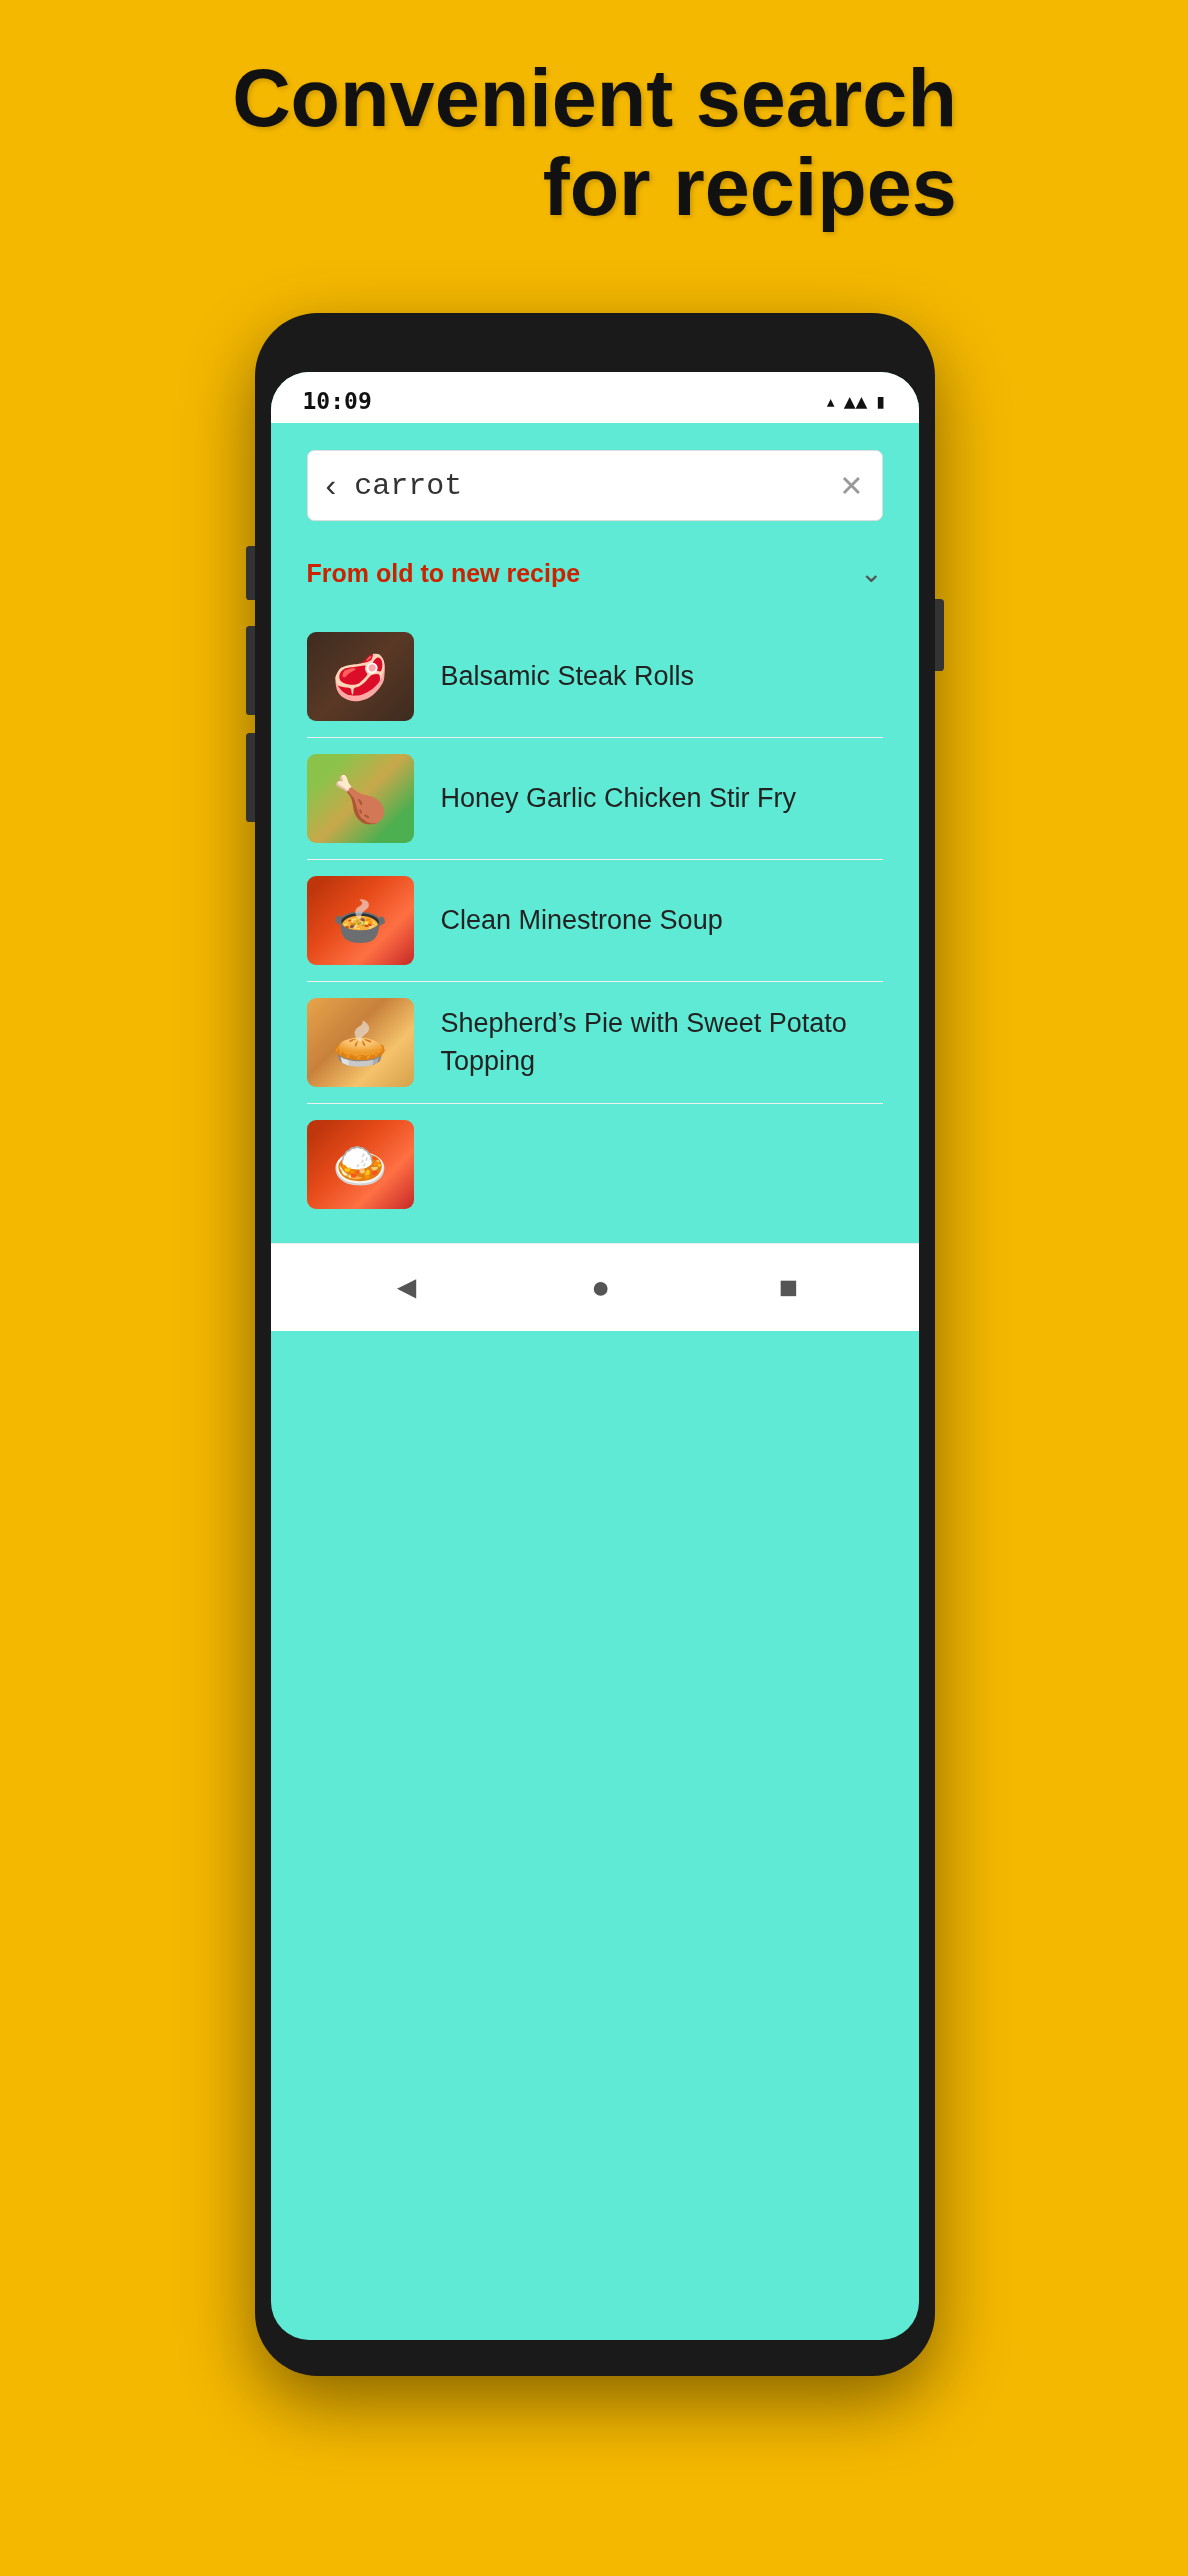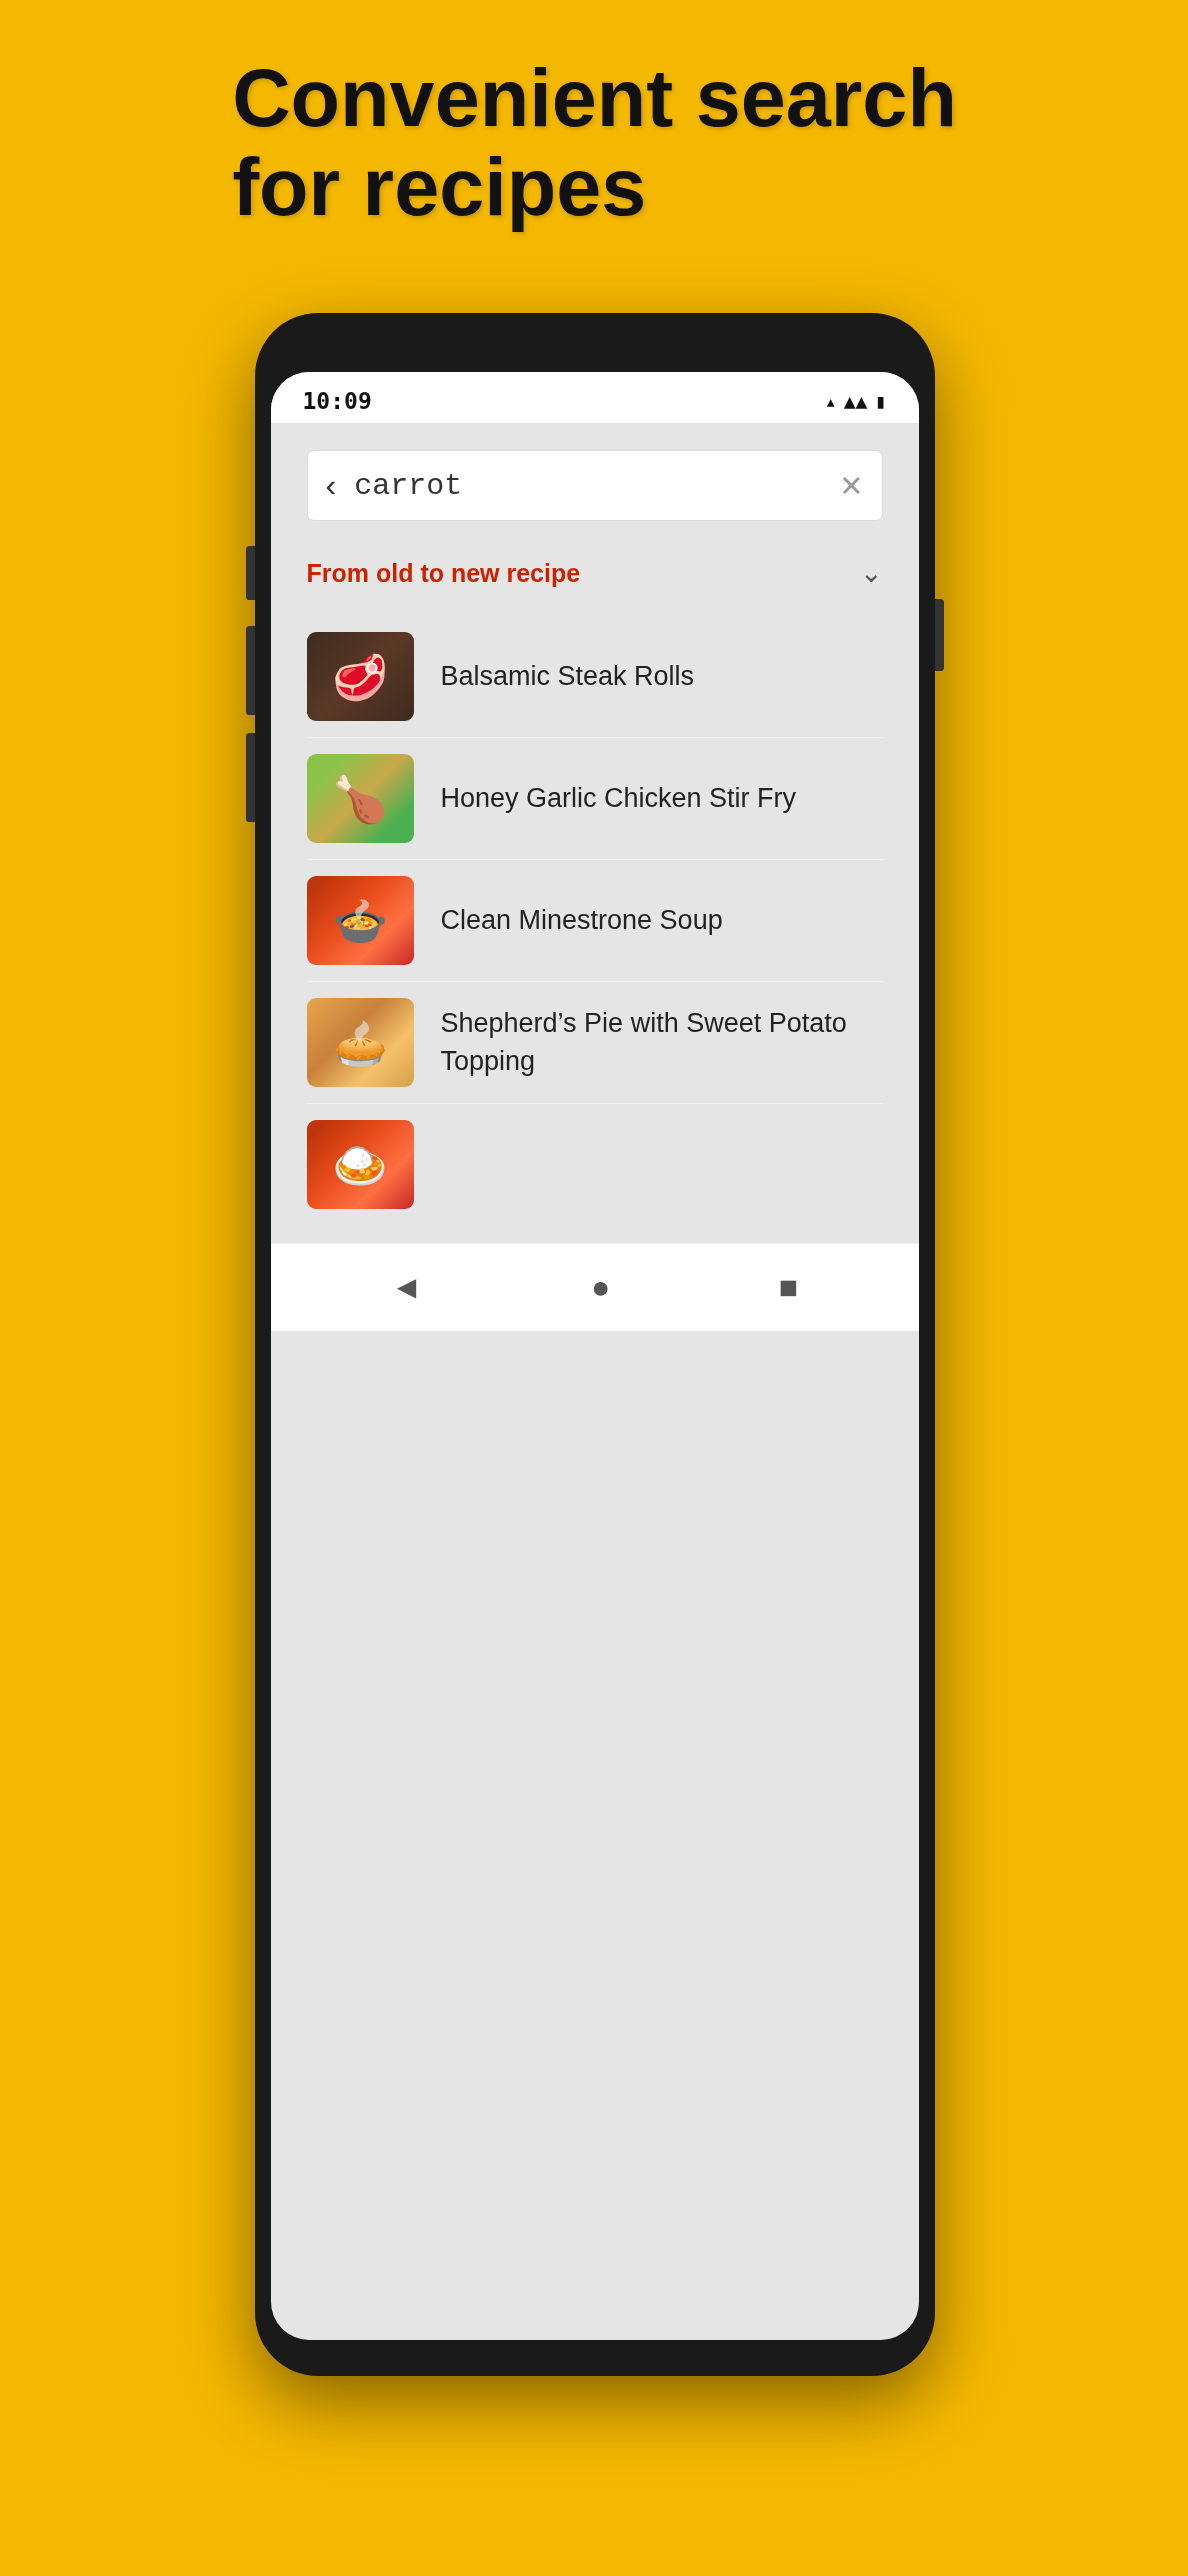--- a/index.html
+++ b/index.html
@@ -12,21 +12,21 @@
       flex-direction: column;
       align-items: center;
       font-family: Arial, sans-serif;
       padding: 54px 0 72px 0;
     }
 
     .page-title {
       font-size: 81px;
       font-weight: 900;
       color: #111;
-      text-align: left;
+      text-align: right;
       line-height: 1.1;
       margin-bottom: 81px;
       padding: 0 72px;
       text-shadow: 1.8px 1.8px 5.4px rgba(0,0,0,0.18);
     }
 
     
     .phone-shell {
       width: 680px;
       background: #1a1a1a;
@@ -40,21 +40,21 @@
     .phone-notch {
       width: 179px;
       height: 25px;
       background: #1a1a1a;
       border-radius: 0 0 18px 18px;
       margin: 0 auto 7.2px auto;
     }
 
     
     .phone-screen {
-      background: #e5e5e5;
+      background: #5eead4;
       border-radius: 38px;
       overflow: hidden;
       min-height: 1968px;
     }
 
     
     .status-bar {
       background: #fff;
       display: flex;
       justify-content: space-between;

